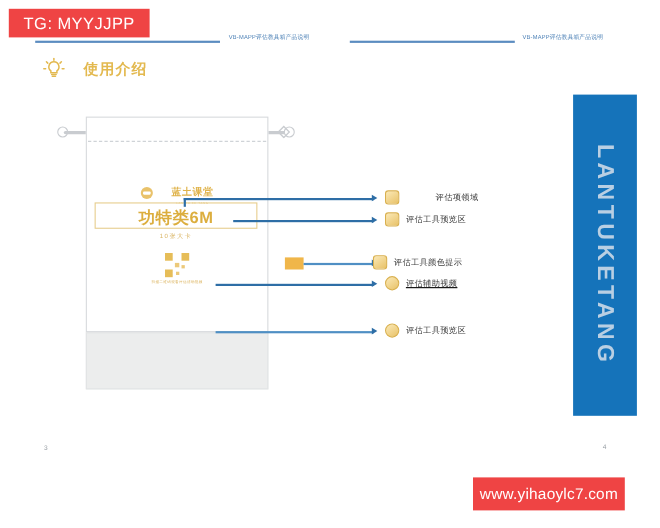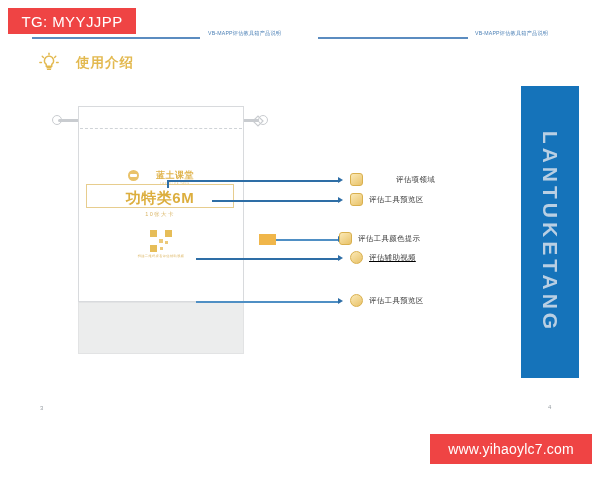--- a/index.html
+++ b/index.html
@@ -156,21 +156,21 @@
   .pgnum{position:absolute;font-size:6px;color:#9aa0a6;}
   .pgnum.left{left:40px;top:405px;}
   .pgnum.right{left:548px;top:404px;}
 
   
   .wm{
     position:absolute;background:#ef4444;color:#ffffff;
     display:flex;align-items:center;justify-content:center;
   }
   .wm-tl{left:8px;top:8px;width:128px;height:26px;font-size:15px;letter-spacing:.4px;}
-  .wm-br{left:430px;top:434px;width:162px;height:30px;font-size:14px;letter-spacing:.2px;}
+  .wm-br{left:430px;top:434px;width:138px;height:30px;font-size:14px;letter-spacing:.2px;}
 </style>
 </head>
 <body>
 
 <div class="spread">
 
   <div class="page page-left">
 
     <div class="hdr">
       <div class="rule r2"></div>

